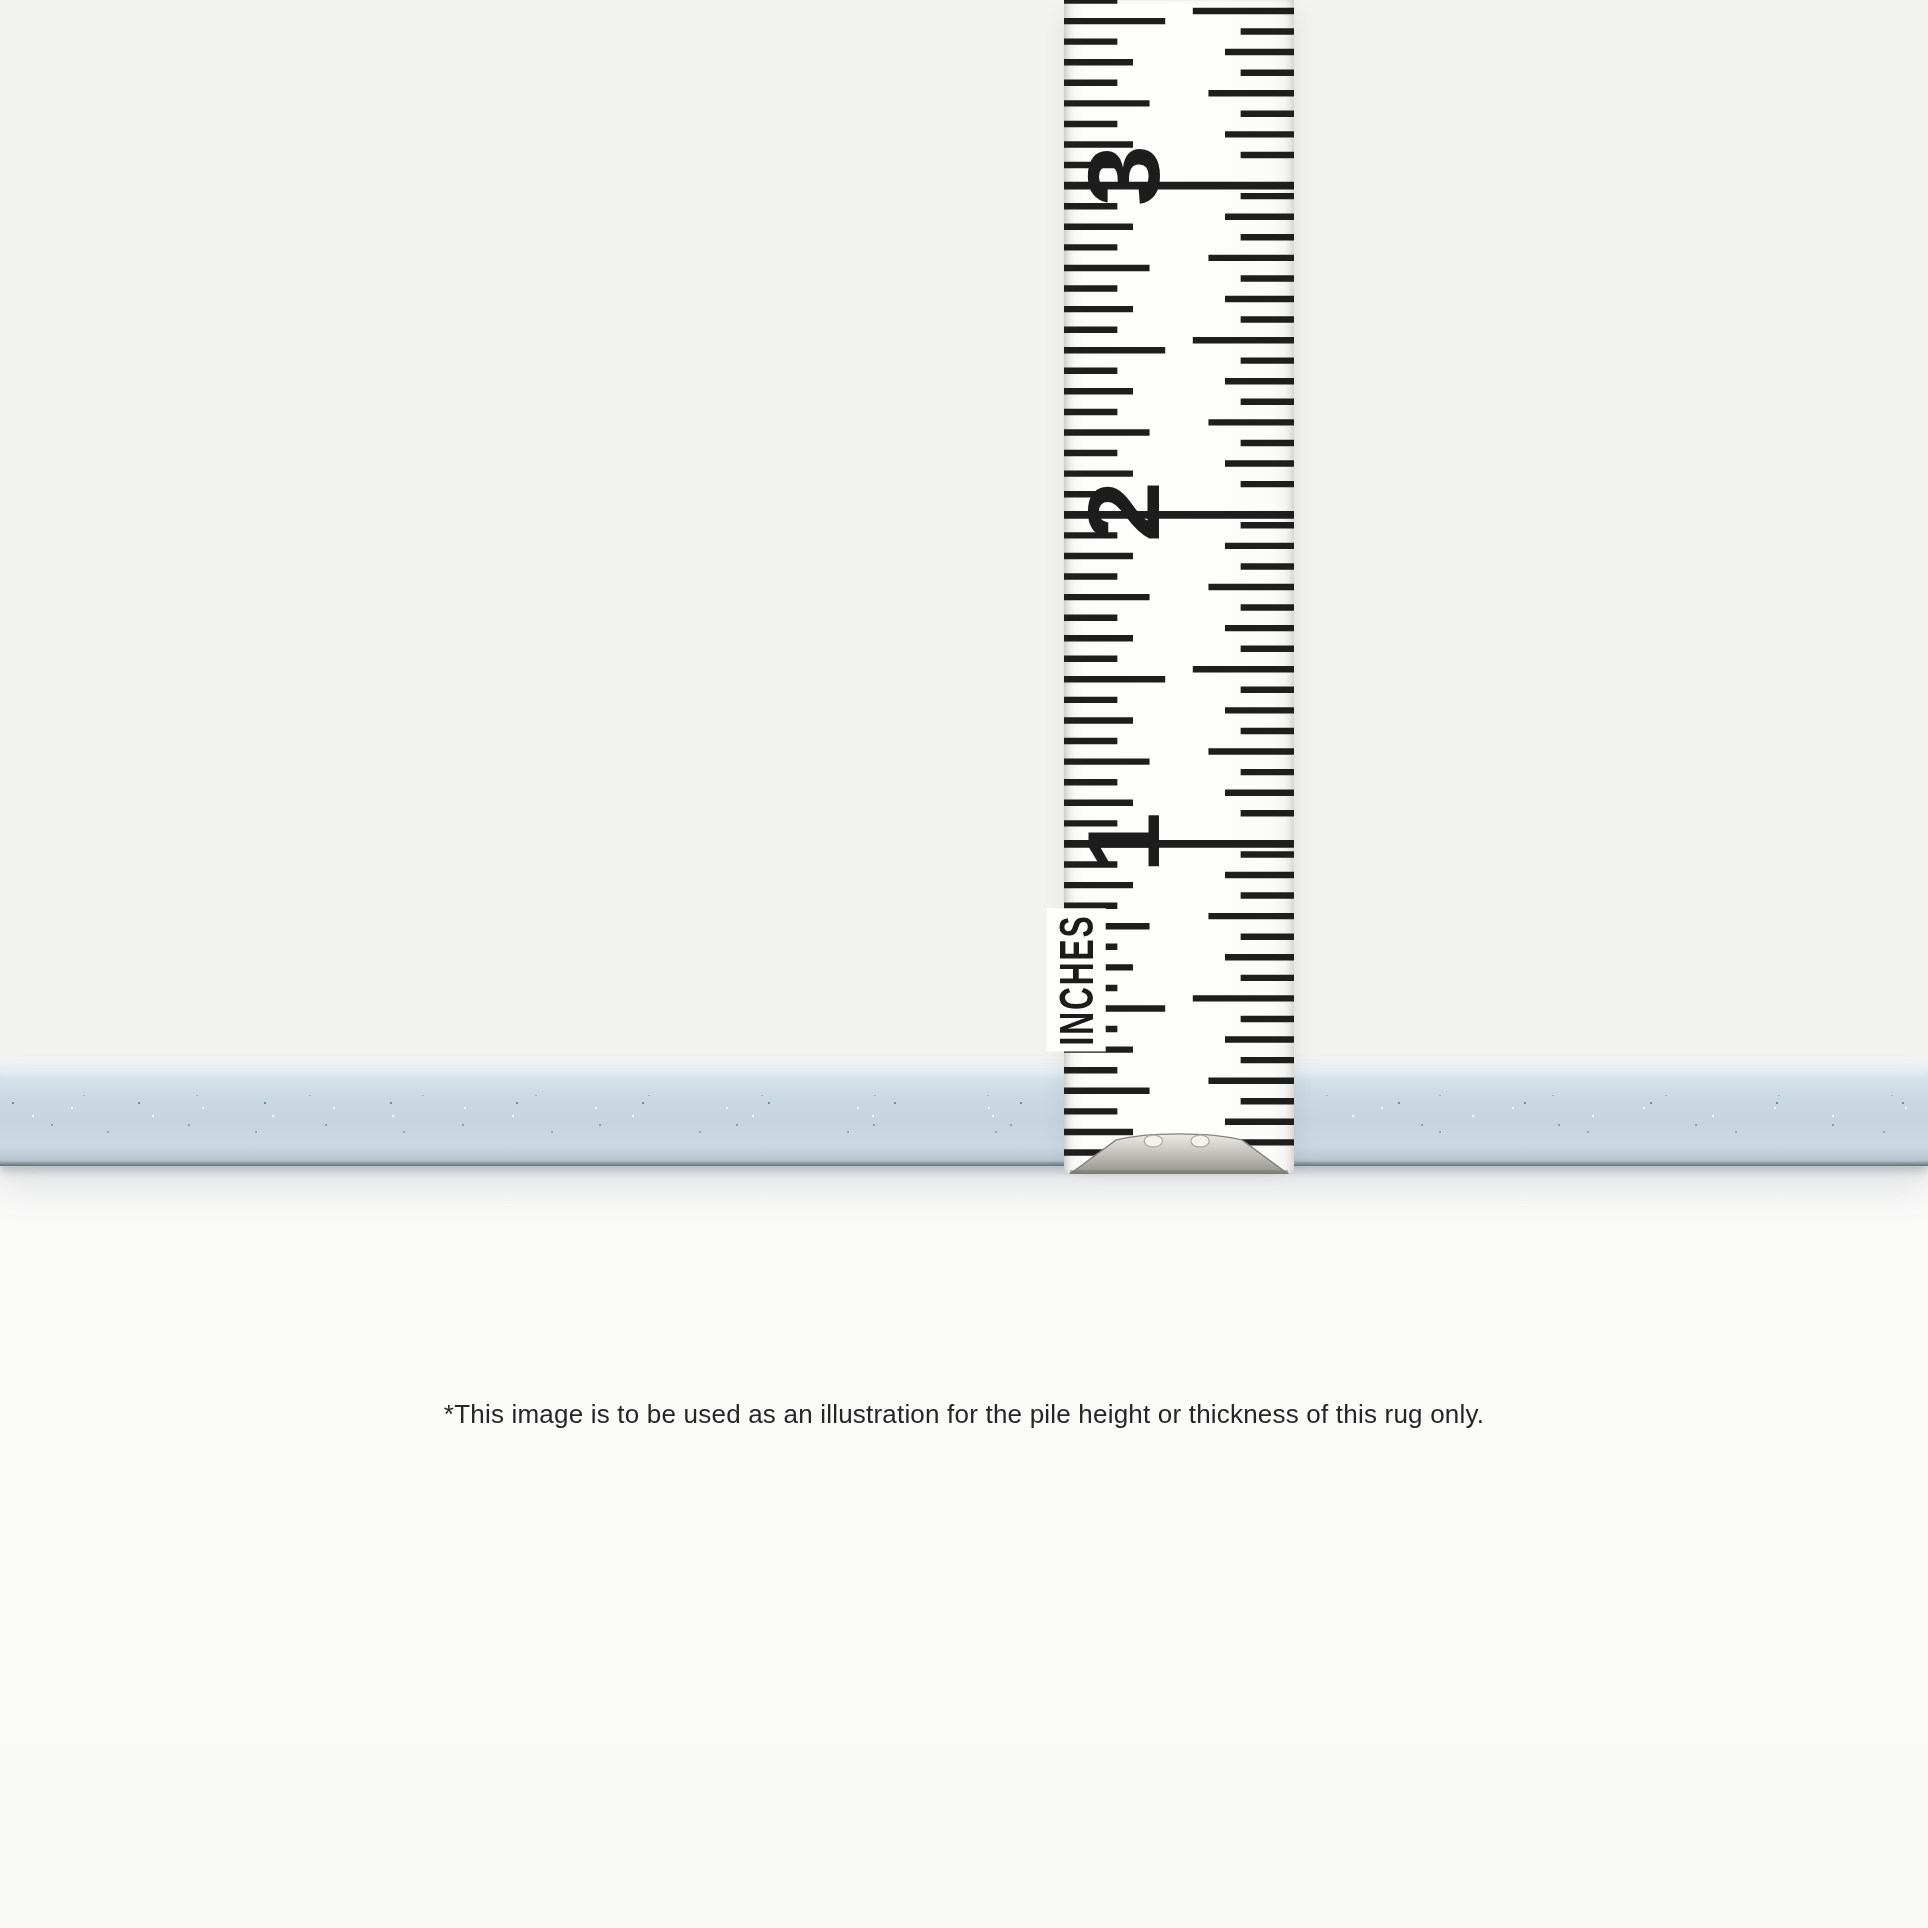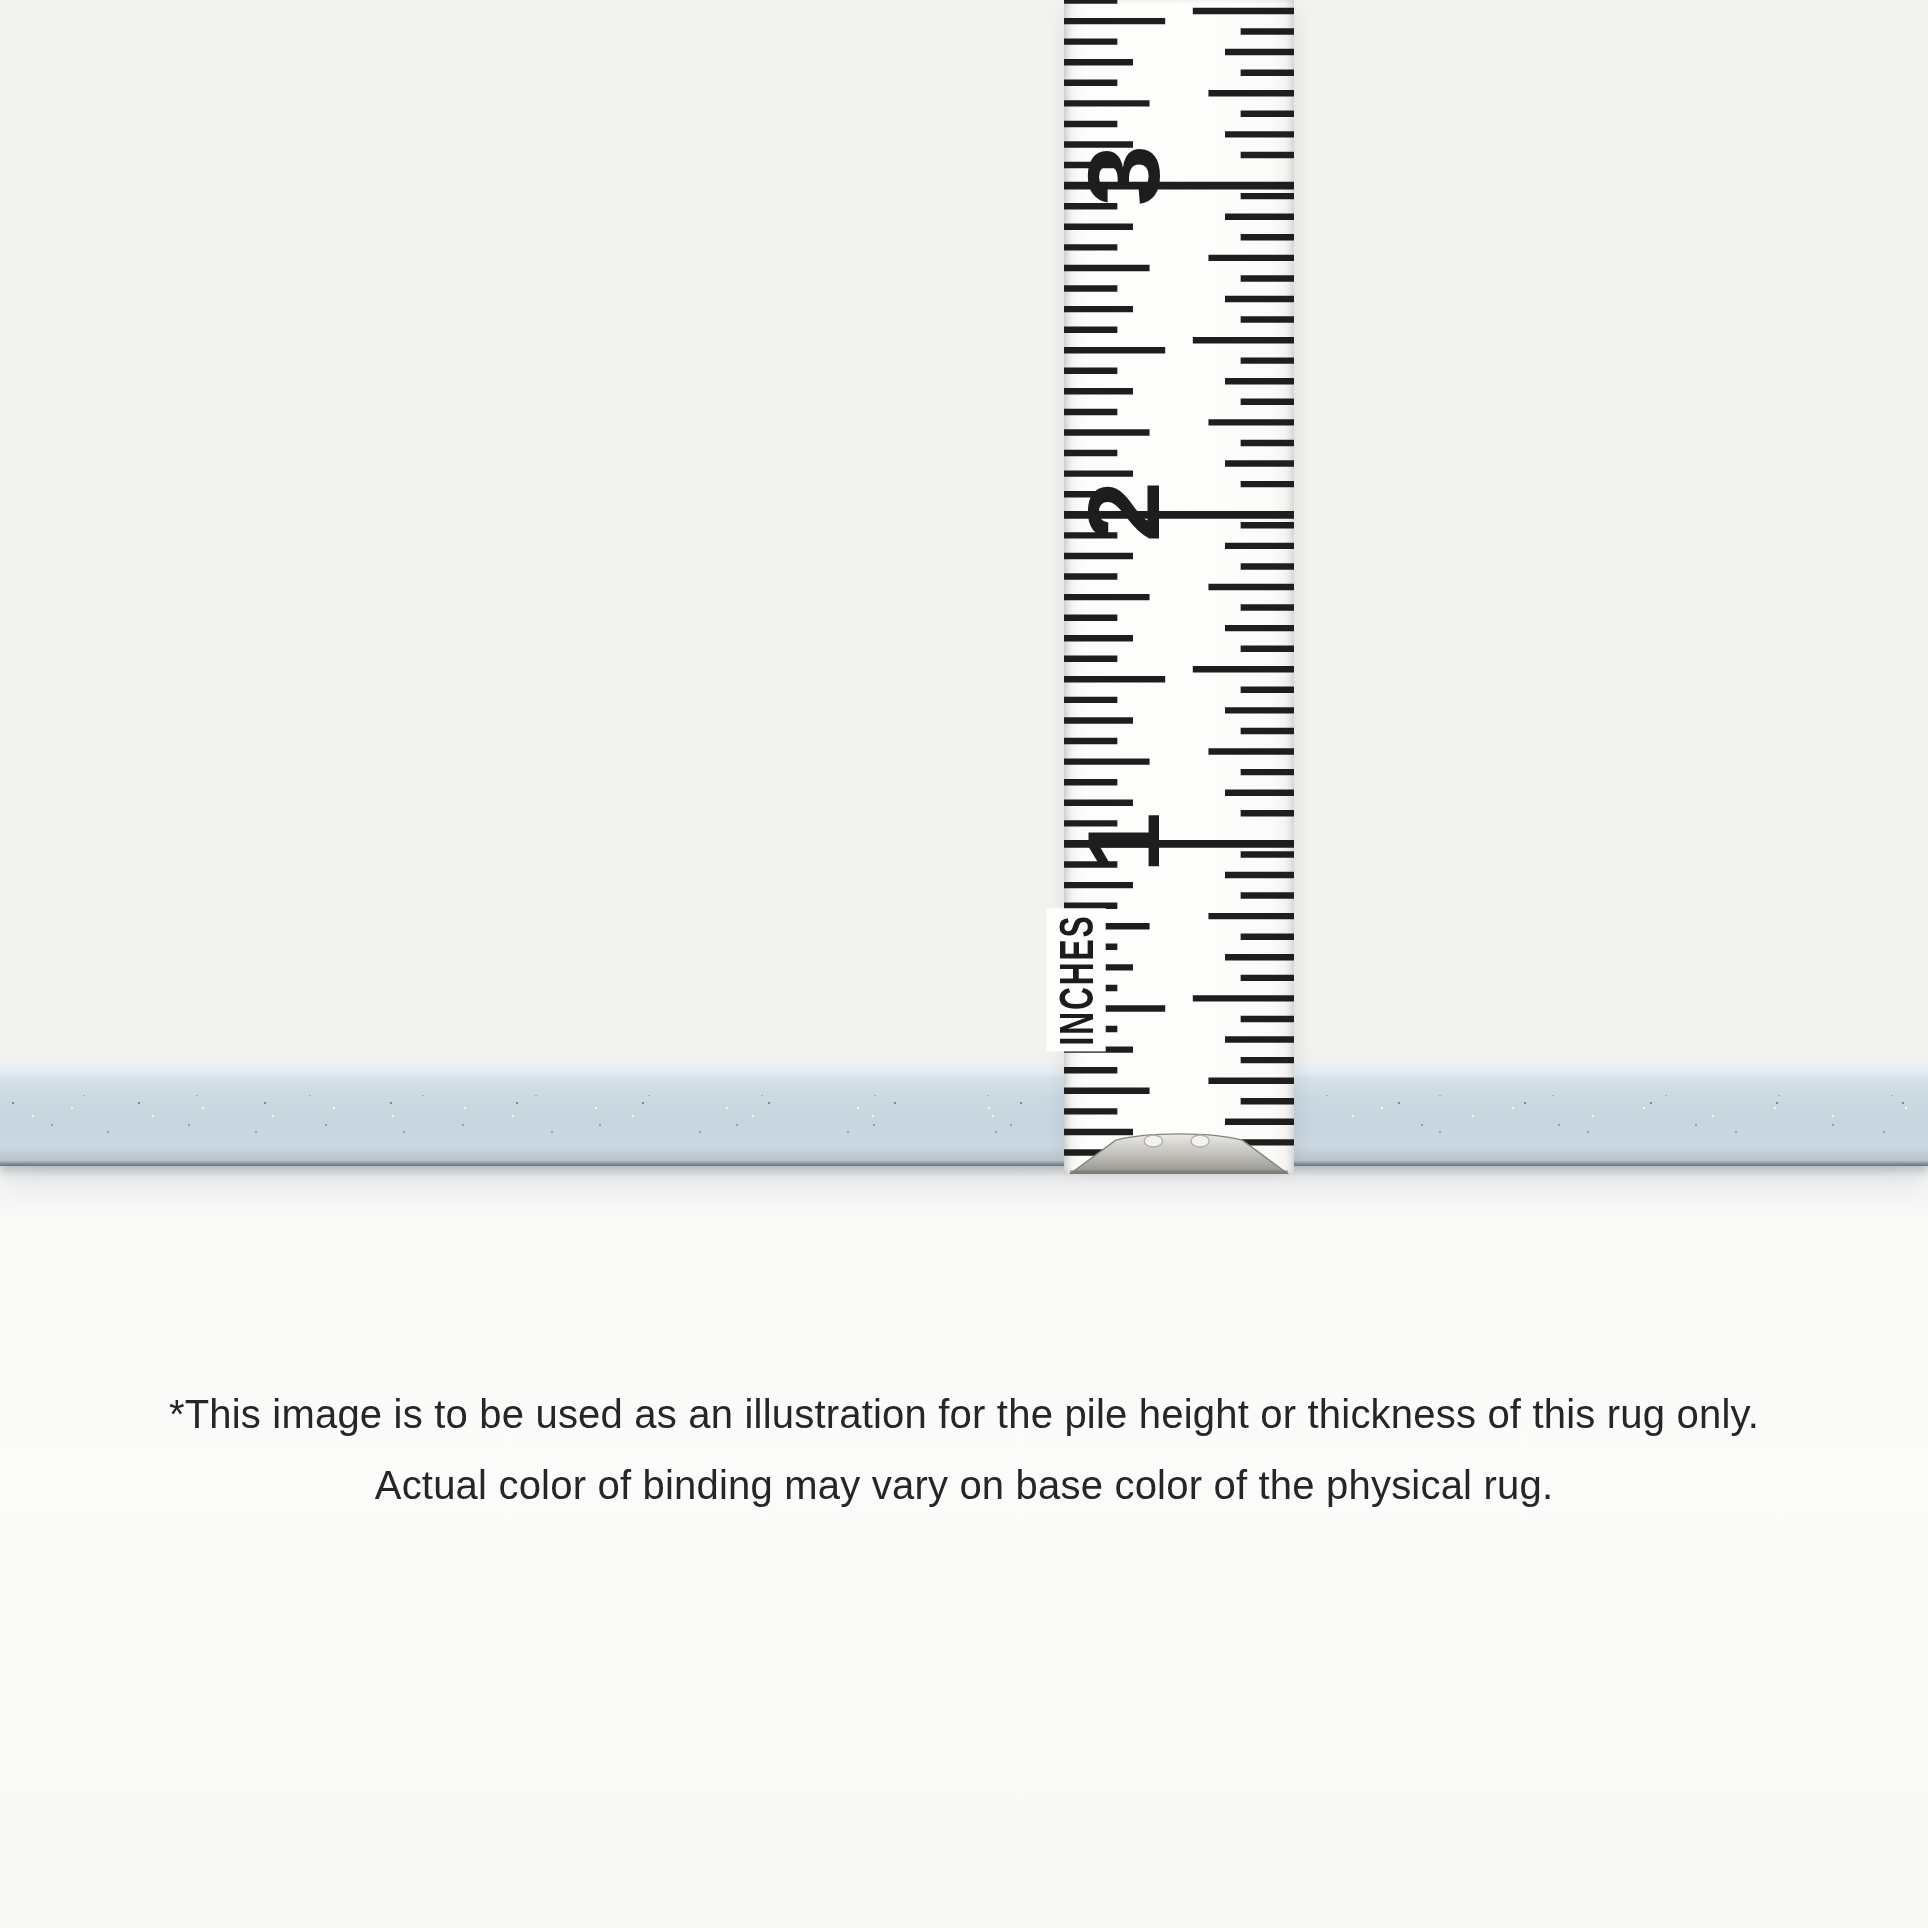--- a/index.html
+++ b/index.html
@@ -64,21 +64,21 @@
   .unit span{
     display:block;position:absolute;transform:translate(-50%,-50%) rotate(-90deg) scale(0.66,1);
     font-weight:700;font-size:48px;letter-spacing:2.8px;color:#1c1c1c;background:#fdfdfc;
     padding:1.8px 9.2px;white-space:nowrap;
   }
   .cap{position:absolute;left:0;bottom:0;width:230px;height:44px;}
 
   
   .disclaimer{
     position:absolute;left:0;top:1379px;width:1928px;
-    text-align:center;color:#262626;font-size:40px;line-height:71px;font-weight:400;
+    text-align:center;color:#262626;font-size:26px;line-height:71px;font-weight:400;
     letter-spacing:0.2px;
   }
 </style>
 </head>
 <body>
 
 <div id="canvas">
 
   <div class="backdrop"></div>
   <div class="floor"></div>
@@ -224,17 +224,16 @@
       </defs>
       <path d="M 6,48 L 56,11 C 92,2 158,2 194,11 L 244,48 Z" fill="url(#capGrad)" stroke="#83827c" stroke-width="1.5"></path>
       <rect x="6" y="44" width="238" height="4" fill="#77766f" opacity="0.65"></rect>
       <ellipse cx="97" cy="12" rx="10" ry="6.5" fill="#f3f2ee" stroke="#aeada7" stroke-width="1.5"></ellipse>
       <ellipse cx="148" cy="12" rx="10" ry="6.5" fill="#f3f2ee" stroke="#aeada7" stroke-width="1.5"></ellipse>
     </svg>
   </div>
 
   <div class="disclaimer">
     <div>*This image is to be used as an illustration for the pile height or thickness of this rug only.</div>
-    <div>Actual color of binding may vary on base color of the physical rug.</div>
   </div>
 
 </div>
 
 
 </body></html>

